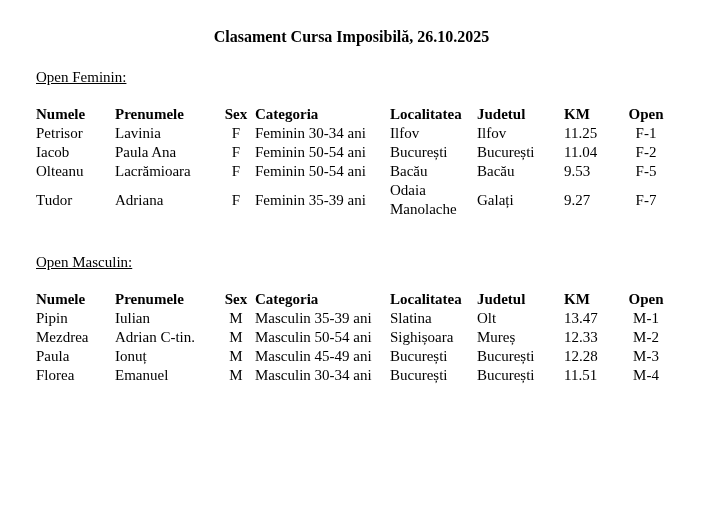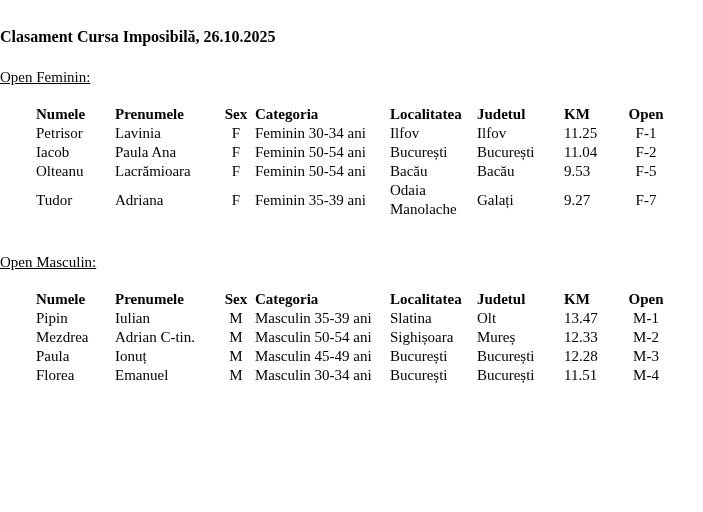--- a/index.html
+++ b/index.html
@@ -8,25 +8,27 @@
     height: 512px;
     background: #ffffff;
     color: #000000;
     font-family: "Liberation Serif", "DejaVu Serif", serif;
     font-size: 15px;
     overflow: hidden;
   }
   .page { width: 703px; height: 512px; background: #ffffff; }
   .title {
     padding-top: 29px;
+    text-align: center;
     font-weight: bold;
     font-size: 16px;
     line-height: 16px;
   }
   .section-label {
+    margin-left: 36px;
     text-decoration: underline;
     line-height: 17px;
   }
   #sec-f .section-label { margin-top: 24px; }
   #sec-m .section-label { margin-top: 35px; }
   table.results {
     margin: 19px 0 0 36px;
     border-collapse: collapse;
     table-layout: fixed;
   }

